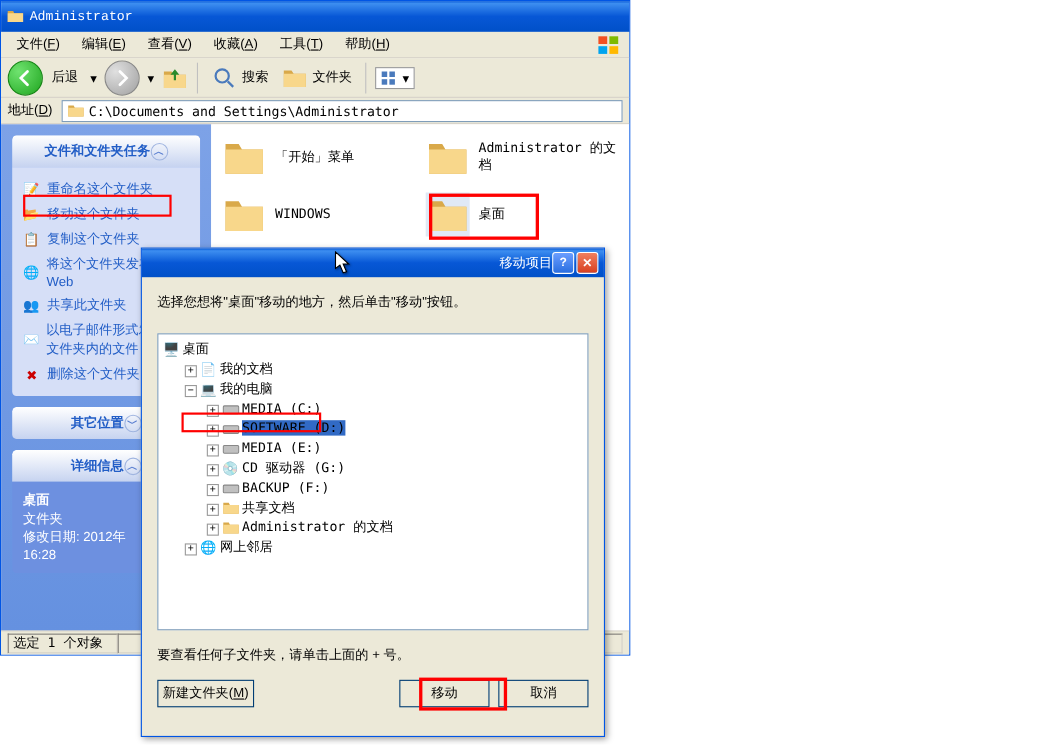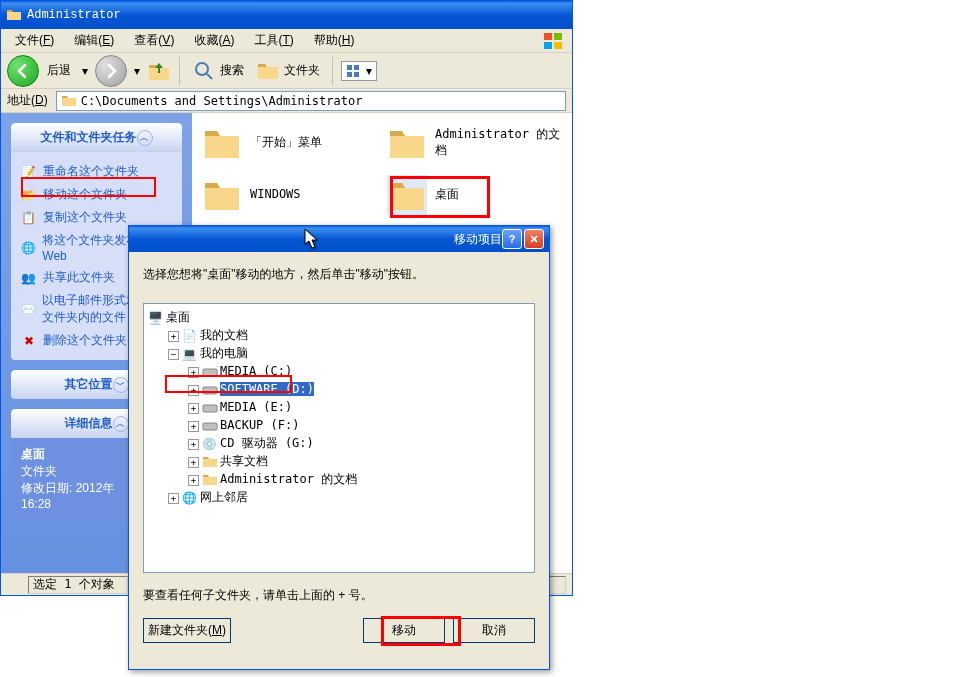--- a/index.html
+++ b/index.html
@@ -48,40 +48,40 @@
 
 .content-area { flex: 1; background: #fff; padding: 10px; }
 .folder-row { display: flex; gap: 10px; margin-bottom: 12px; }
 .folder-item { display: flex; align-items: center; gap: 8px; width: 175px; }
 .folder-item .big-folder { width: 40px; height: 40px; display: inline-flex; align-items: center; justify-content: center; }
 .folder-item .folder-label { flex: 1; font-family: "SimSun", monospace; line-height: 1.3; }
 .folder-item.selected .big-folder { background: rgba(49,106,197,0.15); }
 .desktop-highlight { position: absolute; border: 3px solid #f00; left: 390px; top: 176px; width: 100px; height: 42px; }
 
 .statusbar { height: 22px; background: #ece9d8; border-top: 1px solid #d4d0c8; display: flex; align-items: center; padding: 0 6px; font-family: "SimSun", monospace; }
-.statusbar .status-cell { border: 1px inset #d4d0c8; padding: 0 4px; height: 18px; display: flex; align-items: center; min-width: 100px; margin-left: 21px; }
+.statusbar .status-cell { border: 1px inset #d4d0c8; padding: 0 4px; height: 18px; display: flex; align-items: center; min-width: 100px; }
 
 
 .dialog { position: absolute; left: 128px; top: 225px; width: 422px; height: 445px; border: 1px solid #0055e5; background: #ece9d8; box-shadow: 2px 2px 6px rgba(0,0,0,0.4); z-index: 10; }
 .dialog .titlebar { height: 26px; }
 .dialog .titlebar .title-text { color: #fff; text-align: right; }
 .dialog .titlebar .win-controls { display: flex; gap: 2px; }
 .win-ctrl { width: 20px; height: 20px; border: 1px solid #fff; border-radius: 3px; display: inline-flex; align-items: center; justify-content: center; font-weight: bold; color: #fff; font-size: 11px; }
 .win-ctrl.help { background: linear-gradient(to bottom, #6b9eff, #2a6ee0); }
 .win-ctrl.close { background: linear-gradient(to bottom, #f08060, #d84020); }
 
 .dialog-body { padding: 14px; }
 .dialog-instruction { margin-bottom: 20px; }
 
 .tree-container { background: #fff; border: 1px solid #7f9db9; height: 270px; overflow: auto; padding: 4px; font-family: "SimSun", monospace; }
 .tree-node { white-space: nowrap; line-height: 18px; }
 .tree-node .expander { display: inline-block; width: 11px; height: 11px; border: 1px solid #999; text-align: center; line-height: 9px; font-size: 9px; margin-right: 3px; cursor: pointer; background: #fff; }
 .tree-node .node-icon { width: 16px; height: 16px; display: inline-flex; vertical-align: middle; margin-right: 2px; align-items: center; justify-content: center; }
 .tree-children { padding-left: 20px; }
-.tree-node.selected .node-label { background: #316ac5; color: #ffffff; }
+.tree-node.selected .node-label { background: #316ac5; color: #000000; }
 .software-highlight { position: absolute; border: 2px solid #f00; left: 165px; top: 375px; width: 127px; height: 18px; z-index: 11; }
 
 .dialog-hint { margin-top: 14px; }
 .dialog-buttons { margin-top: 14px; display: flex; align-items: center; }
 .dlg-btn { background: #ece9d8; border: 1px solid #003c74; padding: 3px 4px; cursor: pointer; font-family: inherit; font-size: 12px; min-width: 82px; }
 .dlg-btn .hotkey { text-decoration: underline; }
 .move-highlight { position: absolute; border: 3px solid #f00; left: 381px; top: 616px; width: 80px; height: 30px; z-index: 11; pointer-events: none; }
 
 .cursor { position: absolute; left: 304px; top: 228px; z-index: 20; pointer-events: none; }
 .cursor svg { width: 18px; height: 22px; filter: drop-shadow(1px 1px 1px rgba(0,0,0,0.5)); }
@@ -326,26 +326,26 @@
               <div class="tree-node selected"><span class="expander">+</span><span class="node-icon">
                     <svg viewBox="0 0 16 16" class="drive-svg">
                       <rect class="body" x="1" y="5" width="14" height="7" rx="1"></rect>
                     </svg>
                   </span><span class="node-label">SOFTWARE (D:)</span></div>
               <div class="tree-node"><span class="expander">+</span><span class="node-icon">
                     <svg viewBox="0 0 16 16" class="drive-svg">
                       <rect class="body" x="1" y="5" width="14" height="7" rx="1"></rect>
                     </svg>
                   </span><span class="node-label">MEDIA (E:)</span></div>
+              <div class="tree-node"><span class="expander">+</span><span class="node-icon">💿</span><span class="node-label">CD 驱动器 (G:)</span></div>
               <div class="tree-node"><span class="expander">+</span><span class="node-icon">
                     <svg viewBox="0 0 16 16" class="drive-svg">
                       <rect class="body" x="1" y="5" width="14" height="7" rx="1"></rect>
                     </svg>
                   </span><span class="node-label">BACKUP (F:)</span></div>
-              <div class="tree-node"><span class="expander">+</span><span class="node-icon">💿</span><span class="node-label">CD 驱动器 (G:)</span></div>
               <div class="tree-node"><span class="expander">+</span><span class="node-icon">
                     <svg viewBox="0 0 16 16" class="folder-svg">
                       <path class="back" d="M1 3h5l1 2h8v8H1z"></path>
                       <path class="front" d="M1 5h14v8H1z"></path>
                     </svg>
                   </span><span class="node-label">共享文档</span></div>
               <div class="tree-node"><span class="expander">+</span><span class="node-icon">
                     <svg viewBox="0 0 16 16" class="folder-svg">
                       <path class="back" d="M1 3h5l1 2h8v8H1z"></path>
                       <path class="front" d="M1 5h14v8H1z"></path>

